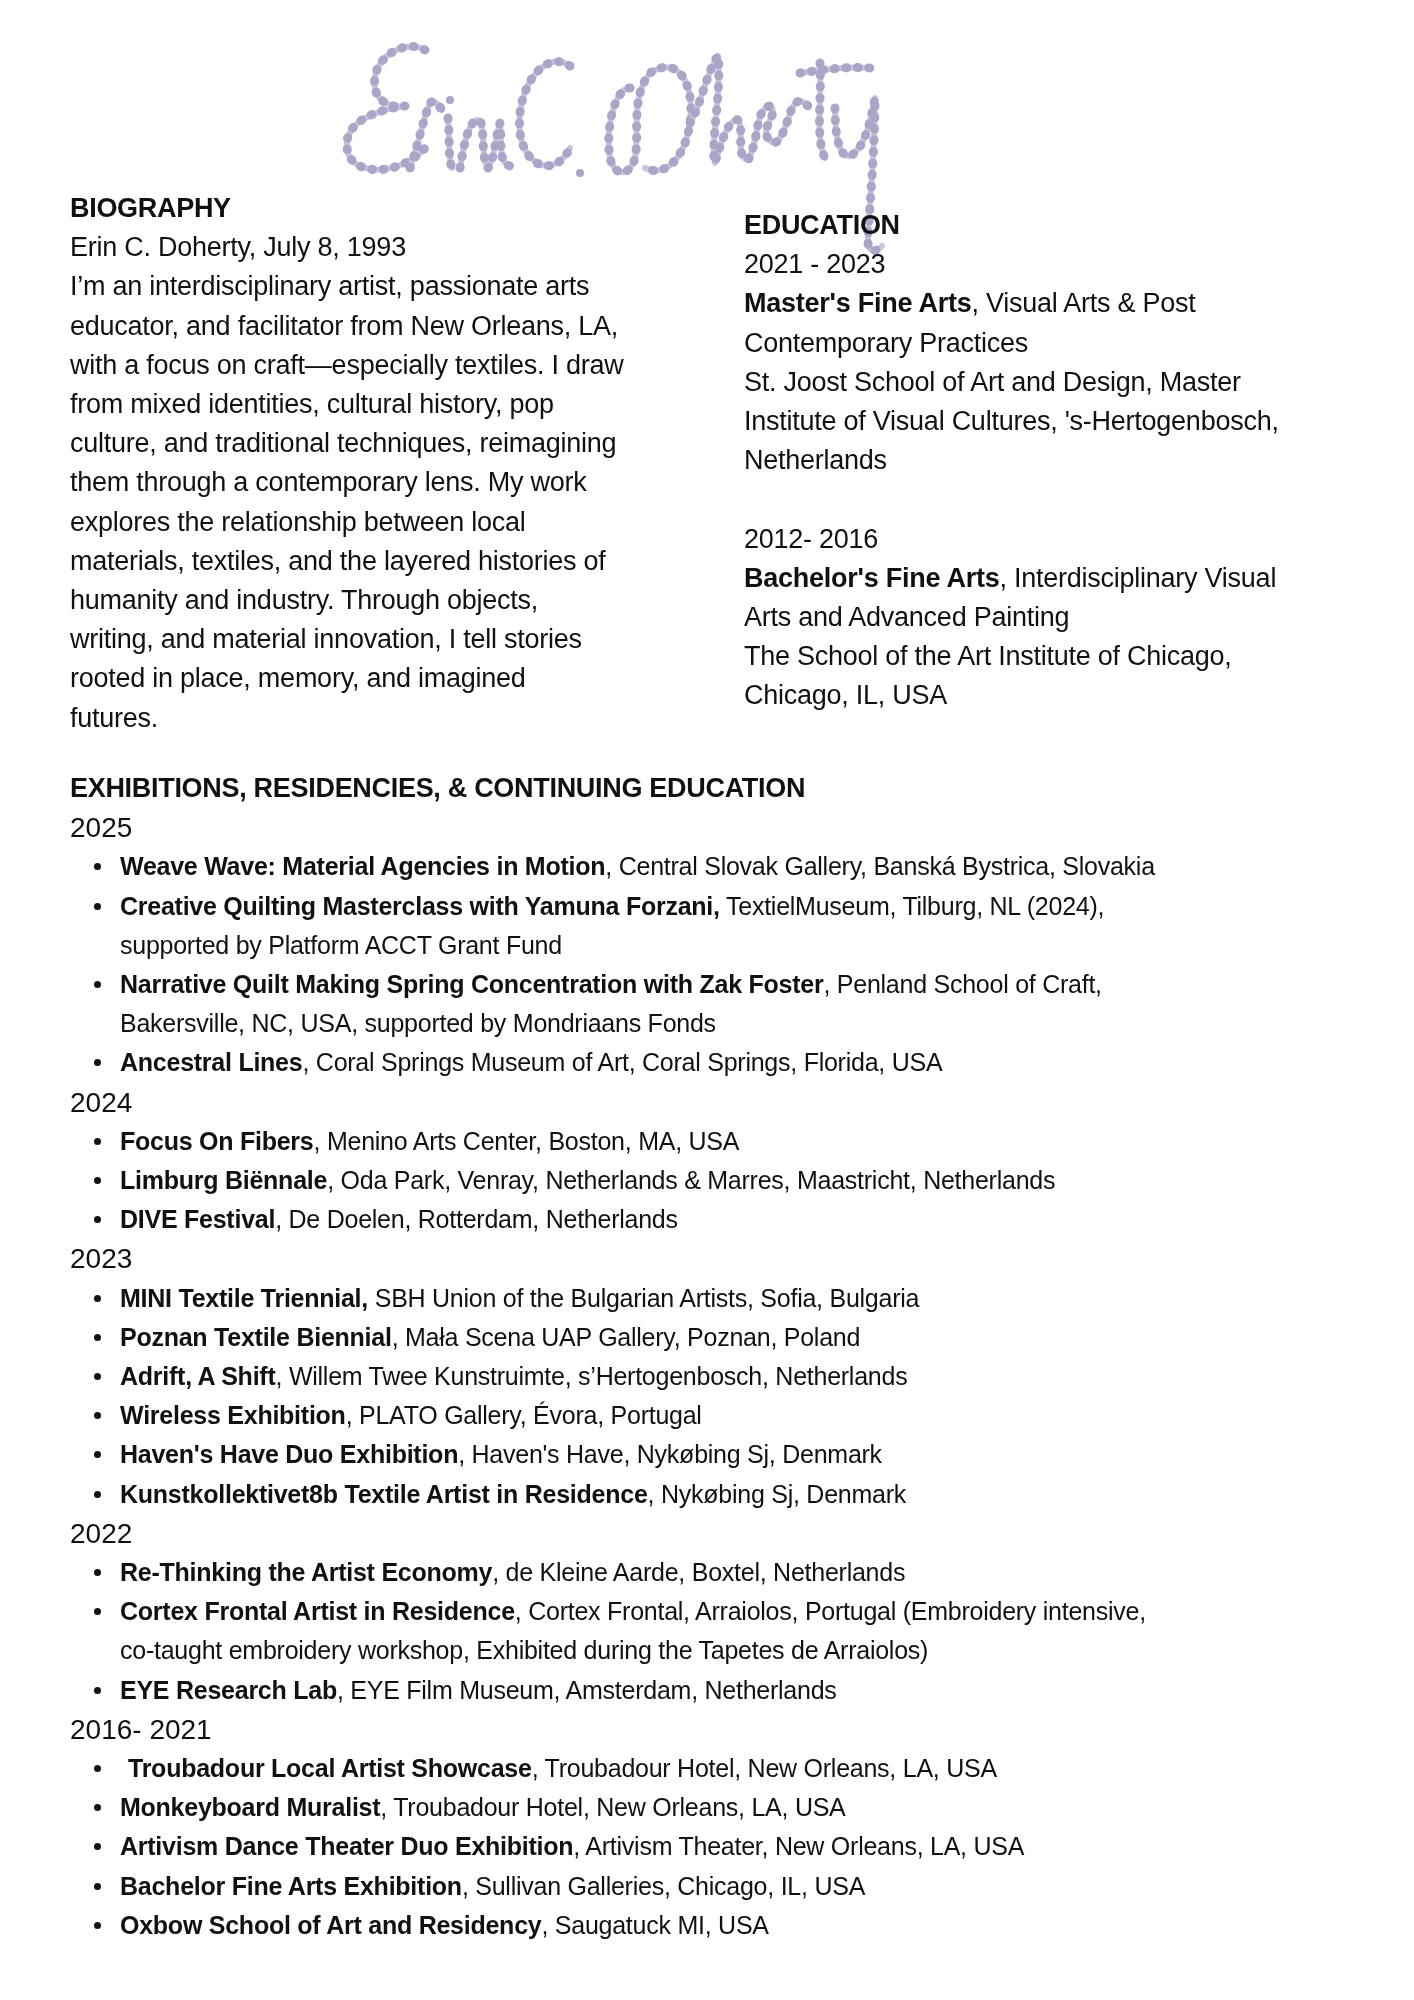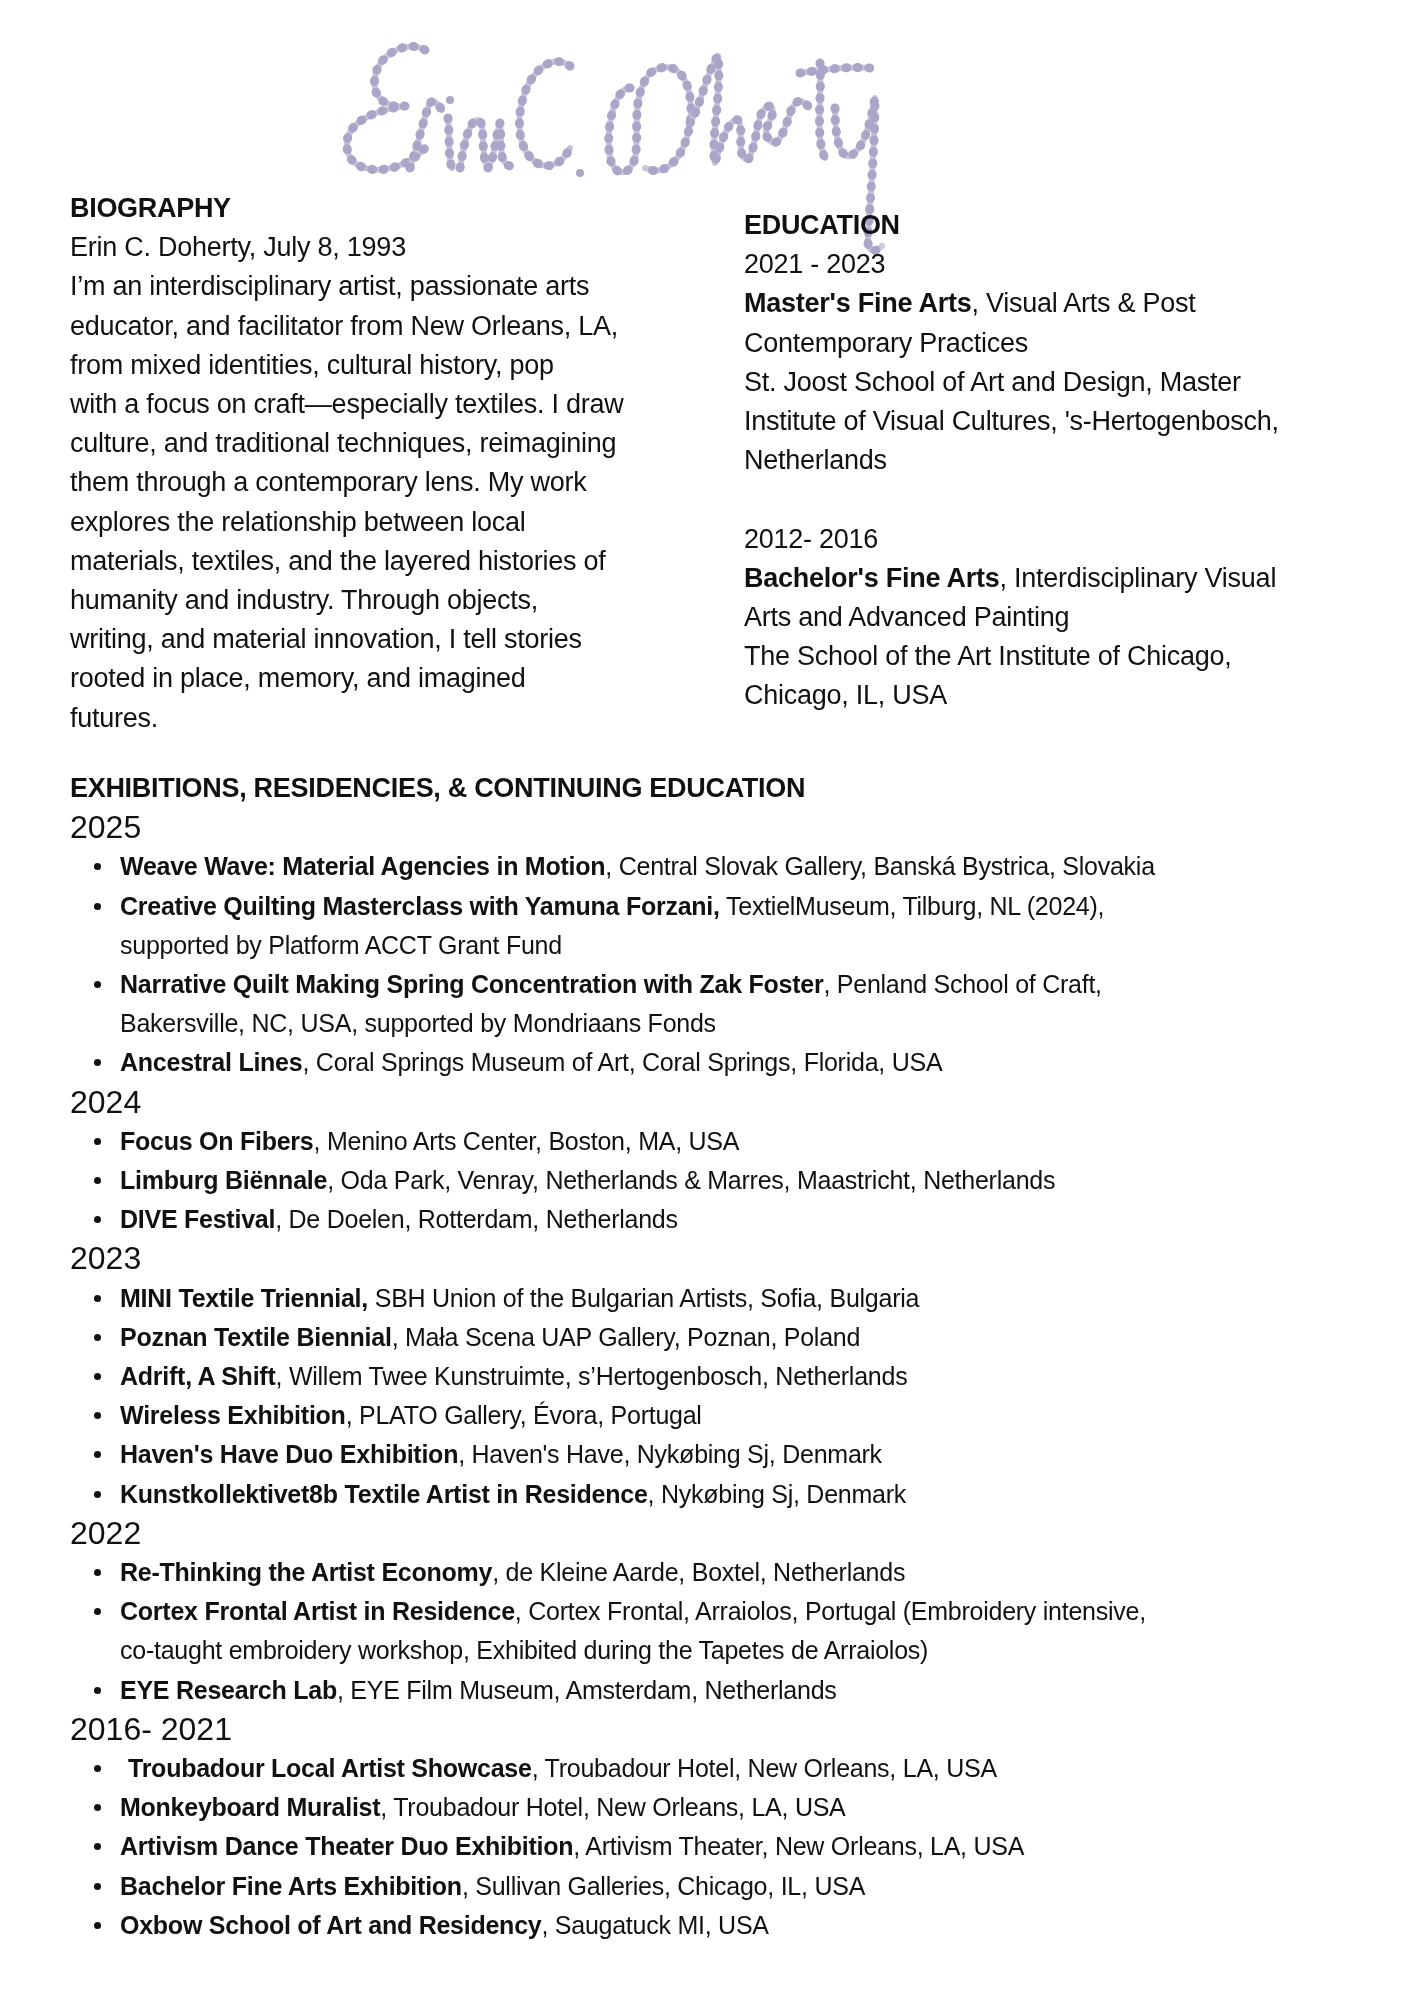--- a/index.html
+++ b/index.html
@@ -18,21 +18,21 @@
   }
   .sig-under {
     fill: none; stroke: #c9c7de; stroke-width: 6; stroke-linecap: round; stroke-linejoin: round;
   }
   .text { font-size: 27px; line-height: 39.2px; letter-spacing: -0.25px; }
   .heading { font-weight: bold; font-size: 27px; line-height: 39.2px; letter-spacing: -0.3px; }
   .col-left { position: absolute; left: 70px; top: 189px; width: 630px; }
   .col-right { position: absolute; left: 744px; top: 206px; width: 640px; }
   .blank { height: 39.2px; }
   .exhibitions { position: absolute; left: 70px; top: 769px; width: 1330px; }
-  .year { font-size: 32px; line-height: 39.2px; }
+  .year { font-size: 28px; line-height: 39.2px; }
   ul.items { list-style: none; margin: 0; padding: 0 0 0 50px; }
   ul.items li { position: relative; font-size: 25px; line-height: 39.2px; letter-spacing: -0.25px; }
   ul.items li .bullet {
     position: absolute; left: -26px; top: 16px; width: 7px; height: 7px; border-radius: 50%; background: #111;
   }
   .b { font-weight: bold; }
   .bi { font-weight: bold; }
   .pad { padding-left: 8px; }
 </style>
 </head>
@@ -72,22 +72,22 @@
       <path class="sig-stroke" d="M505,80 C505,110 510,130 520,128 C535,120 540,95 545,70 C545,120 540,170 538,210 C537,225 545,225 552,218"></path>
     </g>
   </svg>
 </div>
 
 <div class="col-left">
   <div class="heading">BIOGRAPHY</div>
   <div class="text">Erin C. Doherty, July 8, 1993</div>
   <div class="text">I’m an interdisciplinary artist, passionate arts</div>
   <div class="text">educator, and facilitator from New Orleans, LA,</div>
+  <div class="text">with a focus on craft—especially textiles. I draw</div>
   <div class="text">from mixed identities, cultural history, pop</div>
-  <div class="text">with a focus on craft—especially textiles. I draw</div>
   <div class="text">culture, and traditional techniques, reimagining</div>
   <div class="text">them through a contemporary lens. My work</div>
   <div class="text">explores the relationship between local</div>
   <div class="text">materials, textiles, and the layered histories of</div>
   <div class="text">humanity and industry. Through objects,</div>
   <div class="text">writing, and material innovation, I tell stories</div>
   <div class="text">rooted in place, memory, and imagined</div>
   <div class="text">futures.</div>
 </div>
 

